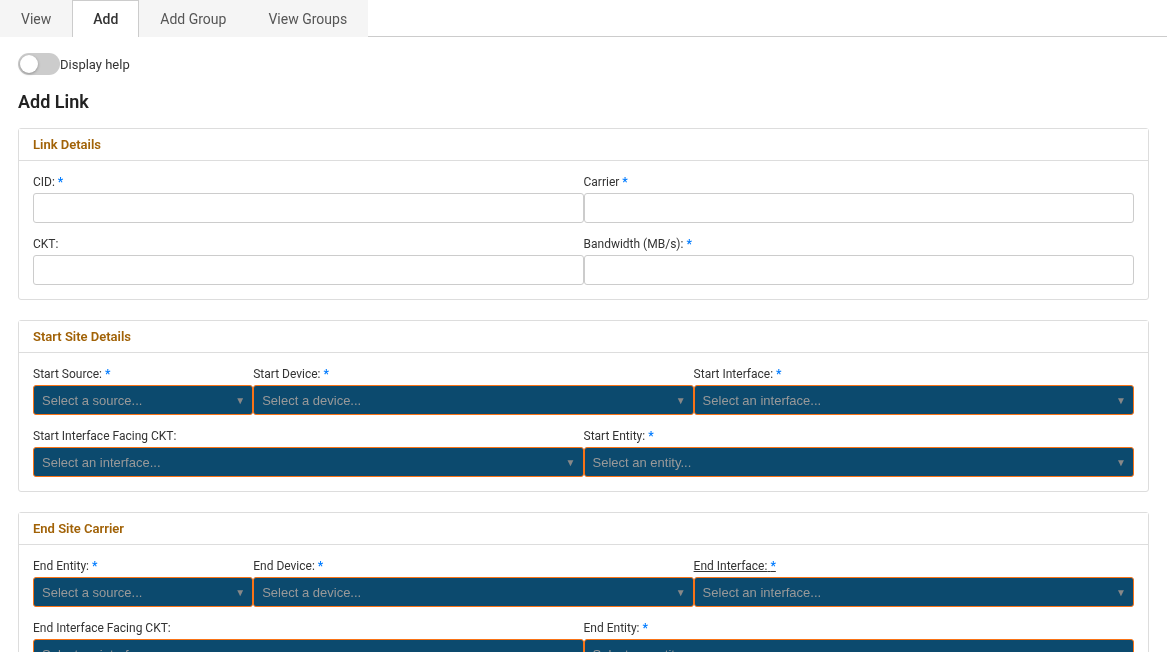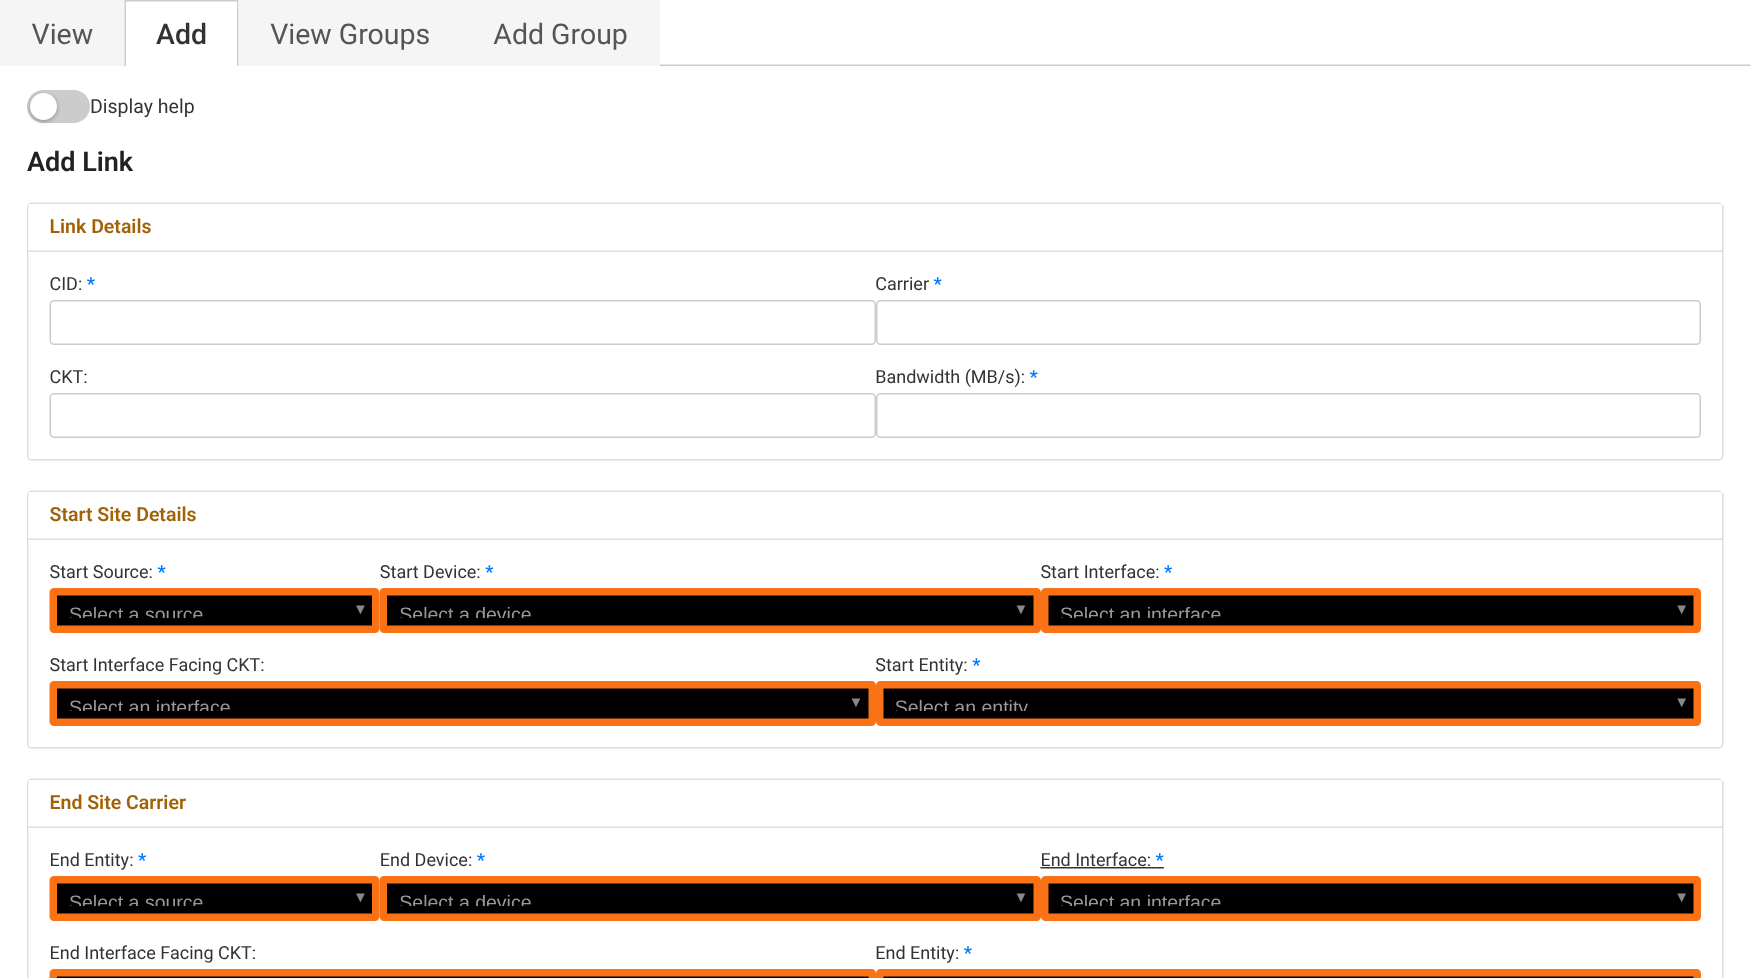--- a/index.html
+++ b/index.html
@@ -11,21 +11,21 @@
       background: #fff;
     }
     .tab {
       padding: 10px 20px;
       cursor: pointer;
       border: 1px solid transparent;
       border-bottom: none;
       margin-bottom: -1px;
       color: #555;
       background: #f5f5f5;
-      font-size: 19px;
+      font-size: 14px;
     }
     .tab.active {
       background: #fff;
       border-color: #ccc;
       border-bottom-color: #fff;
       color: #333;
       font-weight: 500;
     }
 
     .main {
@@ -116,49 +116,49 @@
       outline: none;
     }
 
     .select-wrapper {
       position: relative;
       width: 100%;
     }
     .select-wrapper select {
       width: 100%;
       padding: 5px 39px 5px 8px;
-      border: 5px solid #f97316;
+      border: 1px solid #f97316;
       border-radius: 3px;
       font-size: 13px;
       height: 30px;
       appearance: none;
       -webkit-appearance: none;
-      background: #000000;
+      background: #0c4a6e;
       color: #999;
       outline: none;
       cursor: pointer;
     }
     .select-arrow {
       position: absolute;
       right: 8px;
       top: 50%;
       transform: translateY(-50%);
       pointer-events: none;
       color: #888;
       font-size: 10px;
     }
   </style>
 </head>
 <body>
 
 <div class="tabs">
   <div class="tab">View</div>
   <div class="tab active">Add</div>
+  <div class="tab">Add Group</div>
   <div class="tab">View Groups</div>
-  <div class="tab">Add Group</div>
 </div>
 
 <div class="main">
 
   <div class="display-help-row">
     <div class="toggle">
       <div class="toggle-knob"></div>
     </div>
     <span>Display help</span>
   </div>

